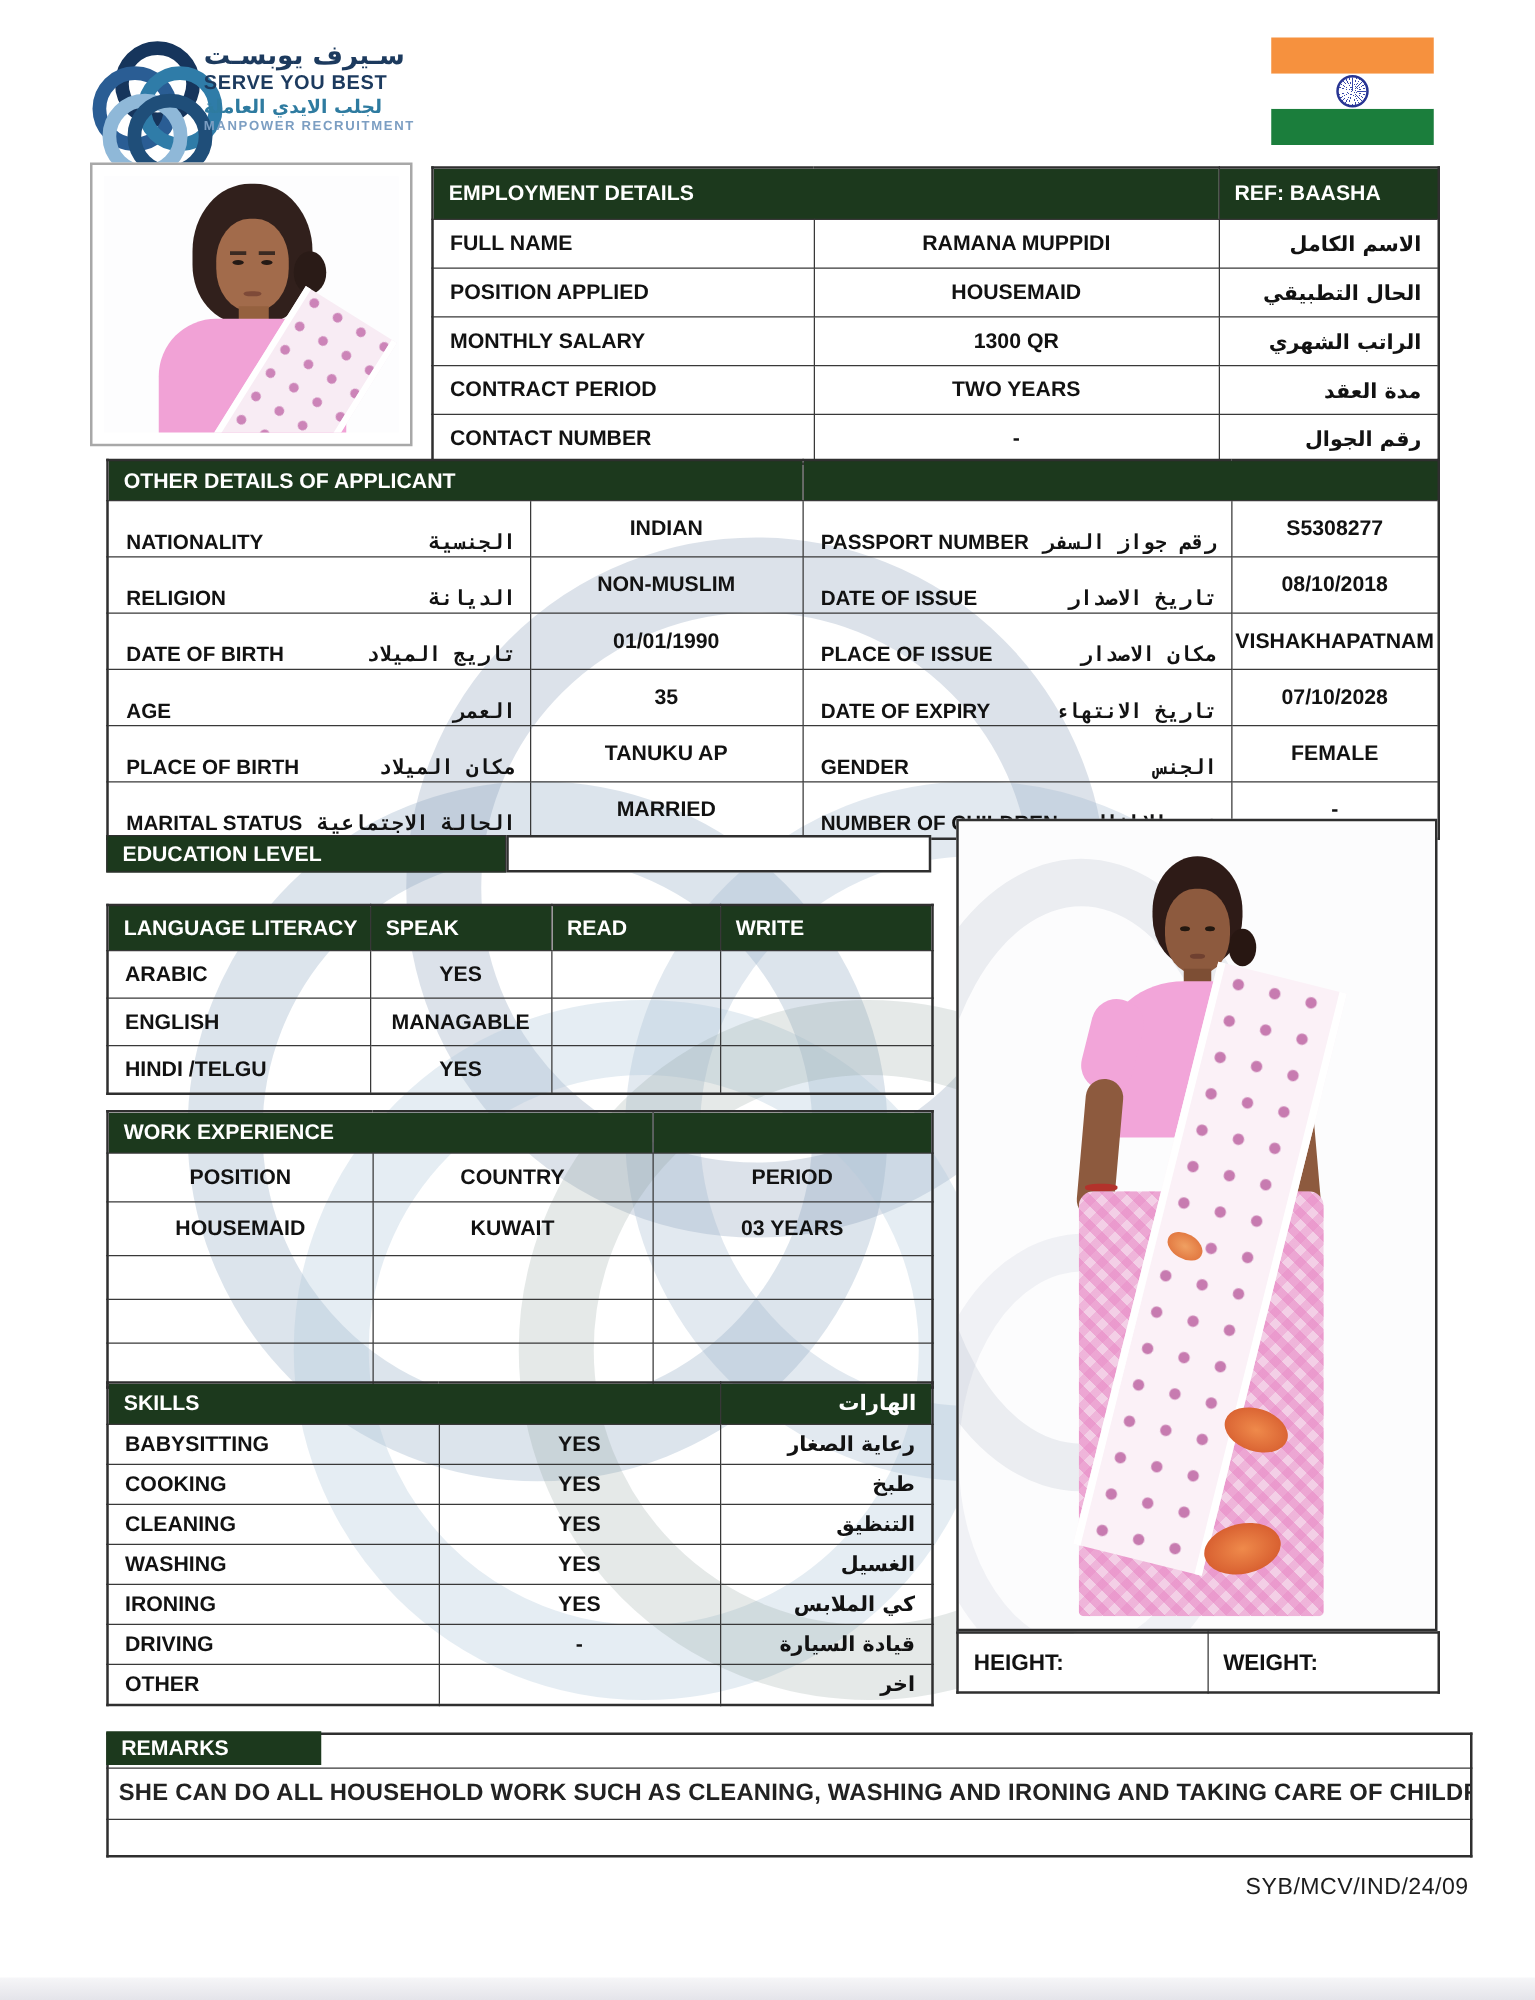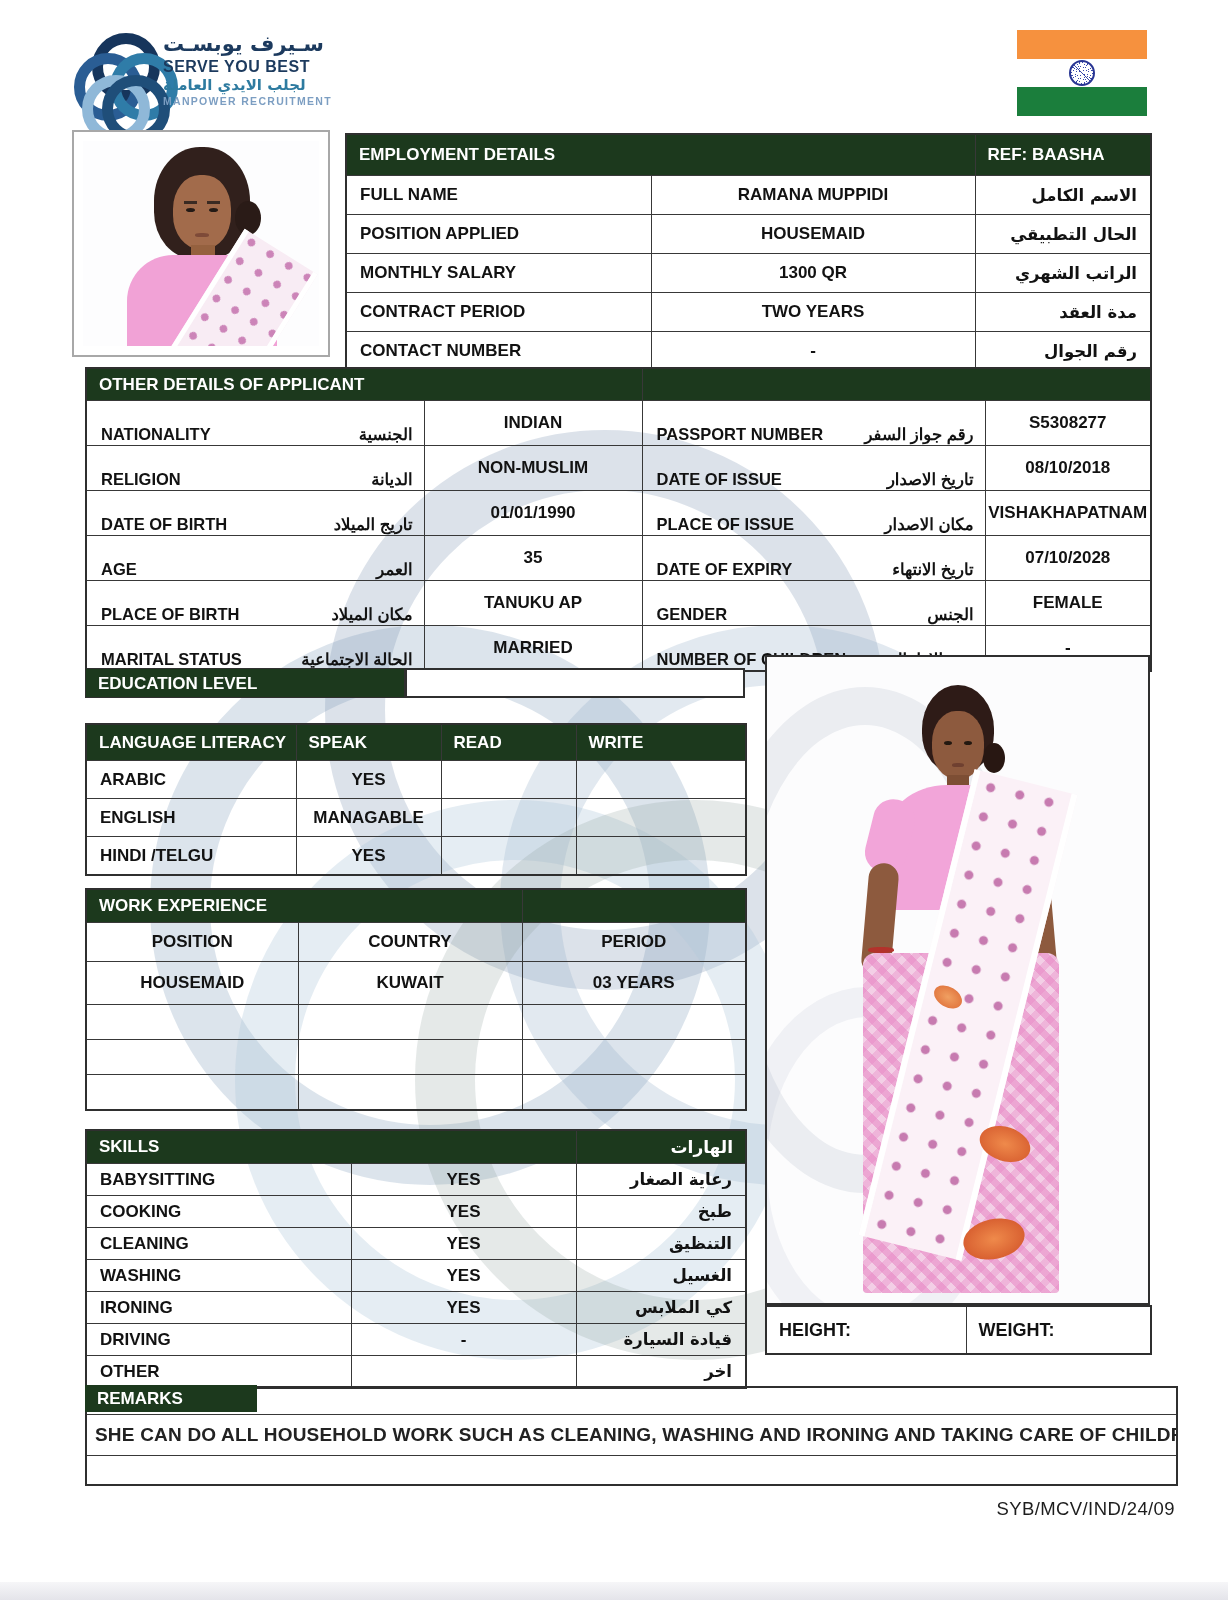--- a/index.html
+++ b/index.html
@@ -44,21 +44,21 @@
   td{border:1px solid #383838;overflow:hidden;white-space:nowrap;vertical-align:middle;background:transparent;}
   .tbl{position:absolute;z-index:2;}
   .tbl table{border:2px solid #2f2f2f;}
   .gh{background:#1c391d;color:#fff;font-weight:bold;font-size:17px;padding-left:12px;}
   .gh.ar{text-align:right;padding-right:12px;font-family:"DejaVu Sans",sans-serif;direction:rtl;}
   .lbl{font-weight:bold;font-size:17px;padding-left:13px;}
   .val{font-weight:bold;font-size:17px;text-align:center;}
   .arb{font-family:"DejaVu Sans",sans-serif;font-weight:bold;font-size:16.5px;text-align:right;padding-right:13px;direction:rtl;}
   .duo{display:flex;justify-content:space-between;align-items:flex-end;padding:0 10px 0 13px;height:100%;}
   .duo .en{font-weight:bold;font-size:16.5px;}
-  .duo .ar{font-family:Liberation Sans, sans-serif;font-weight:bold;font-size:16.5px;direction:rtl;}
+  .duo .ar{font-family:Liberation Mono, monospace;font-weight:bold;font-size:16.5px;direction:rtl;}
   .ctr{font-weight:bold;font-size:17px;text-align:center;}
 
   
   .t-emp td{height:36px;}
   .t-emp tr.hd td{height:38px;}
   .t-emp td.ref{border-left:1px solid #5c735a;}
   
   .t-other tr.hd td{height:29px;}
   .t-other td{height:42px;}
   
@@ -423,21 +423,21 @@
       <tr class="emp">
             <td></td>
             <td></td>
             <td></td>
           </tr>
     </tbody>
       </table>
   </div>
 
   <div class="tbl" style="left:85px;top:1105px;">
-    <table class="t-skills" style="width:660px;margin-top:24px;">
+    <table class="t-skills" style="width:660px;">
       <colgroup>
           <col style="width:265px">
           <col style="width:225px">
           <col style="width:170px">
         </colgroup>
       <tbody>
           <tr class="hd">
         <td class="gh" colspan="2">SKILLS</td>
         <td class="gh ar gh2">الهارات</td>
       </tr>

